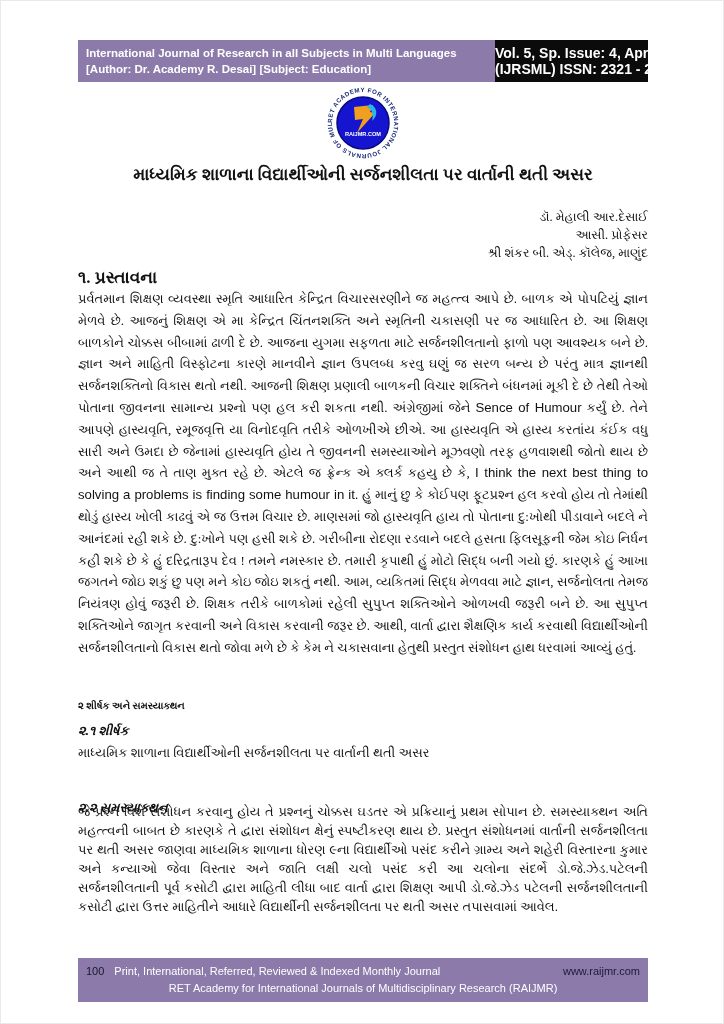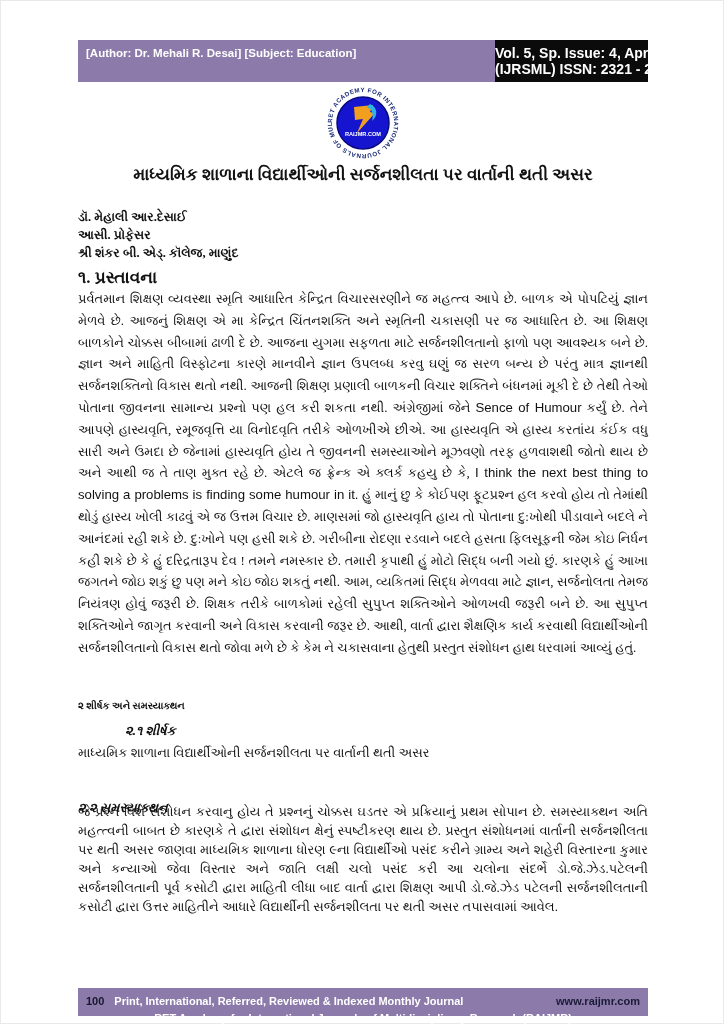--- a/index.html
+++ b/index.html
@@ -28,53 +28,54 @@
     font-size:14px;font-weight:bold;text-align:right;
     padding:5px 5px 0 0;line-height:16px;white-space:nowrap;
   }
 
   
   .logo-wrap{top:86px;text-align:center;}
   .logo-wrap svg{display:inline-block;}
 
   
   .title{top:163px;text-align:center;font-size:17px;font-weight:bold;line-height:24px;}
-  .authors{top:208px;text-align:left;font-size:12.5px;line-height:18px;font-weight:bold;}
+  .authors{top:208px;text-align:right;font-size:12.5px;line-height:18px;}
 
   
   .sec1-head{top:268px;font-size:17px;font-weight:bold;}
   .para1{top:288px;font-size:13px;line-height:21.8px;text-align:justify;}
   .en{font-family:"Liberation Sans", sans-serif;font-size:13.2px;}
   .sec2-head{top:700px;font-size:10px;font-weight:bold;}
-  .sub1-head{top:723px;font-size:13px;font-weight:bold;font-style:italic;margin-left:47px;}
+  .sub1-head{top:723px;font-size:13px;font-weight:bold;font-style:italic;}
   .sub1-body{top:745px;font-size:13px;}
   .sub2-head{top:780px;font-size:13px;font-weight:bold;font-style:italic;margin-top:20px;}
   .para2{top:802px;font-size:13px;line-height:19px;text-align:justify;}
 
   
   .footer{
-    top:988px;height:28px;background:#8C7BAA;
+    top:958px;height:44px;background:#8C7BAA;
     font-family:"Liberation Sans", sans-serif;
-    font-size:11px;font-weight:bold;color:#fff;
+    font-size:11px;font-weight:normal;color:#fff;
     padding-top:5px;box-sizing:border-box;
   }
   .footer-line1{display:flex;align-items:center;padding:0 8px;line-height:17px;}
   .footer-pagenum{color:#16162c;margin-right:10px;}
   .footer-type{flex:1;text-align:left;}
   .footer-site{color:#1b1b38;}
   .footer-line2{text-align:center;line-height:17px;}
 </style>
 </head>
 <body>
 
 <div class="page">
 
   <div class="content band">
     <div class="band-left">
-      <div>[Author:  Dr. Mehali R. Desai] [Subject: Education]</div>
+      <div>International Journal of Research in all Subjects in Multi Languages</div>
+      <div>[Author:  Dr. Academy R. Desai] [Subject: Education]</div>
     </div>
     <div class="band-right">
       <div>Vol. 5, Sp. Issue: 4, April: 2017</div>
       <div>(IJRSML)  ISSN: 2321 - 2853</div>
     </div>
   </div>
 
   <div class="content logo-wrap">
     <svg width="74" height="74" viewBox="0 0 74 74">
       <defs>

